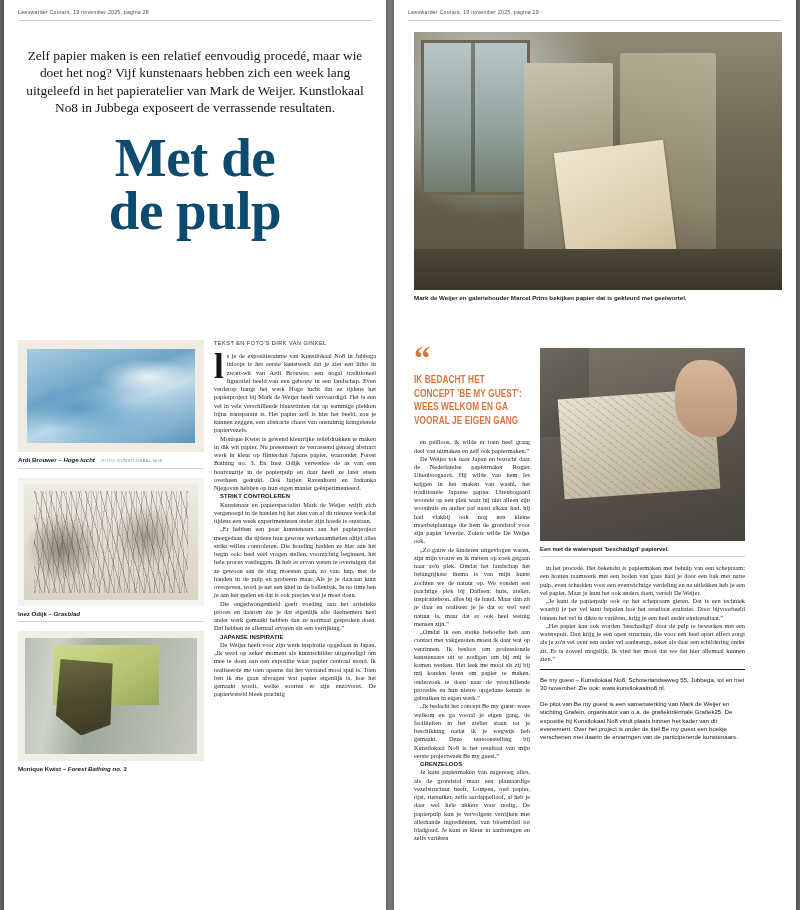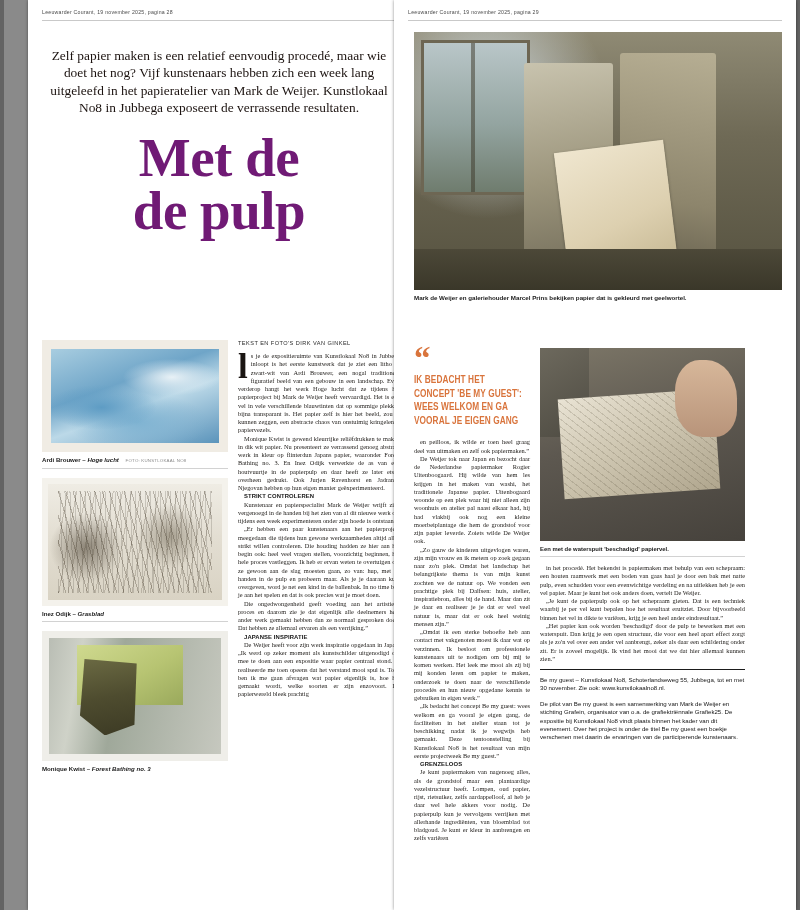--- a/index.html
+++ b/index.html
@@ -5,21 +5,21 @@
   html,body{margin:0;padding:0;background:#6b6b6b;}
   body{font-family:"Liberation Serif",serif;}
   .page{
     width:800px;height:910px;position:relative;overflow:hidden;
     background:#8a8a8a;
   }
   .sheet{
     position:absolute;top:0;background:#ffffff;height:910px;overflow:hidden;
     box-shadow:0 0 3px rgba(0,0,0,.45);
   }
-  .sheet.left{left:4px;width:382px;margin-left:24px;}
+  .sheet.left{left:4px;width:382px;}
   .sheet.right{left:394px;width:402px;}
   .gutter{position:absolute;left:386px;top:0;width:8px;height:910px;background:#7a7a7a;}
   .edge{position:absolute;top:0;width:4px;height:910px;background:#636363;}
   .edge.l{left:0;}
   .edge.r{right:0;}
 
   .masthead{
     font-family:"Liberation Sans",sans-serif;
     font-size:5.2px;letter-spacing:.25px;color:#4a4a4a;
     padding:9px 0 0 14px;white-space:nowrap;
@@ -34,21 +34,21 @@
     font-size:13.4px;line-height:17.4px;
     color:#1c1310;font-weight:400;
   }
   .headline{
     margin:14px 16px 0 16px;
     text-align:center;
     font-family:"Liberation Serif",serif;
     font-weight:700;
     font-size:55px;line-height:53px;
     letter-spacing:-0.5px;
-    color:#701a75;
+    color:#0c4a6e;
   }
   .headline span{display:block;}
 
   .lcols{position:absolute;left:14px;top:340px;width:358px;display:flex;gap:10px;}
   .lcol-art{width:186px;}
   .lcol-txt{width:162px;}
 
   .artfig{margin-bottom:9px;}
   .artbox{width:186px;background:#fff;}
   .artcap{

